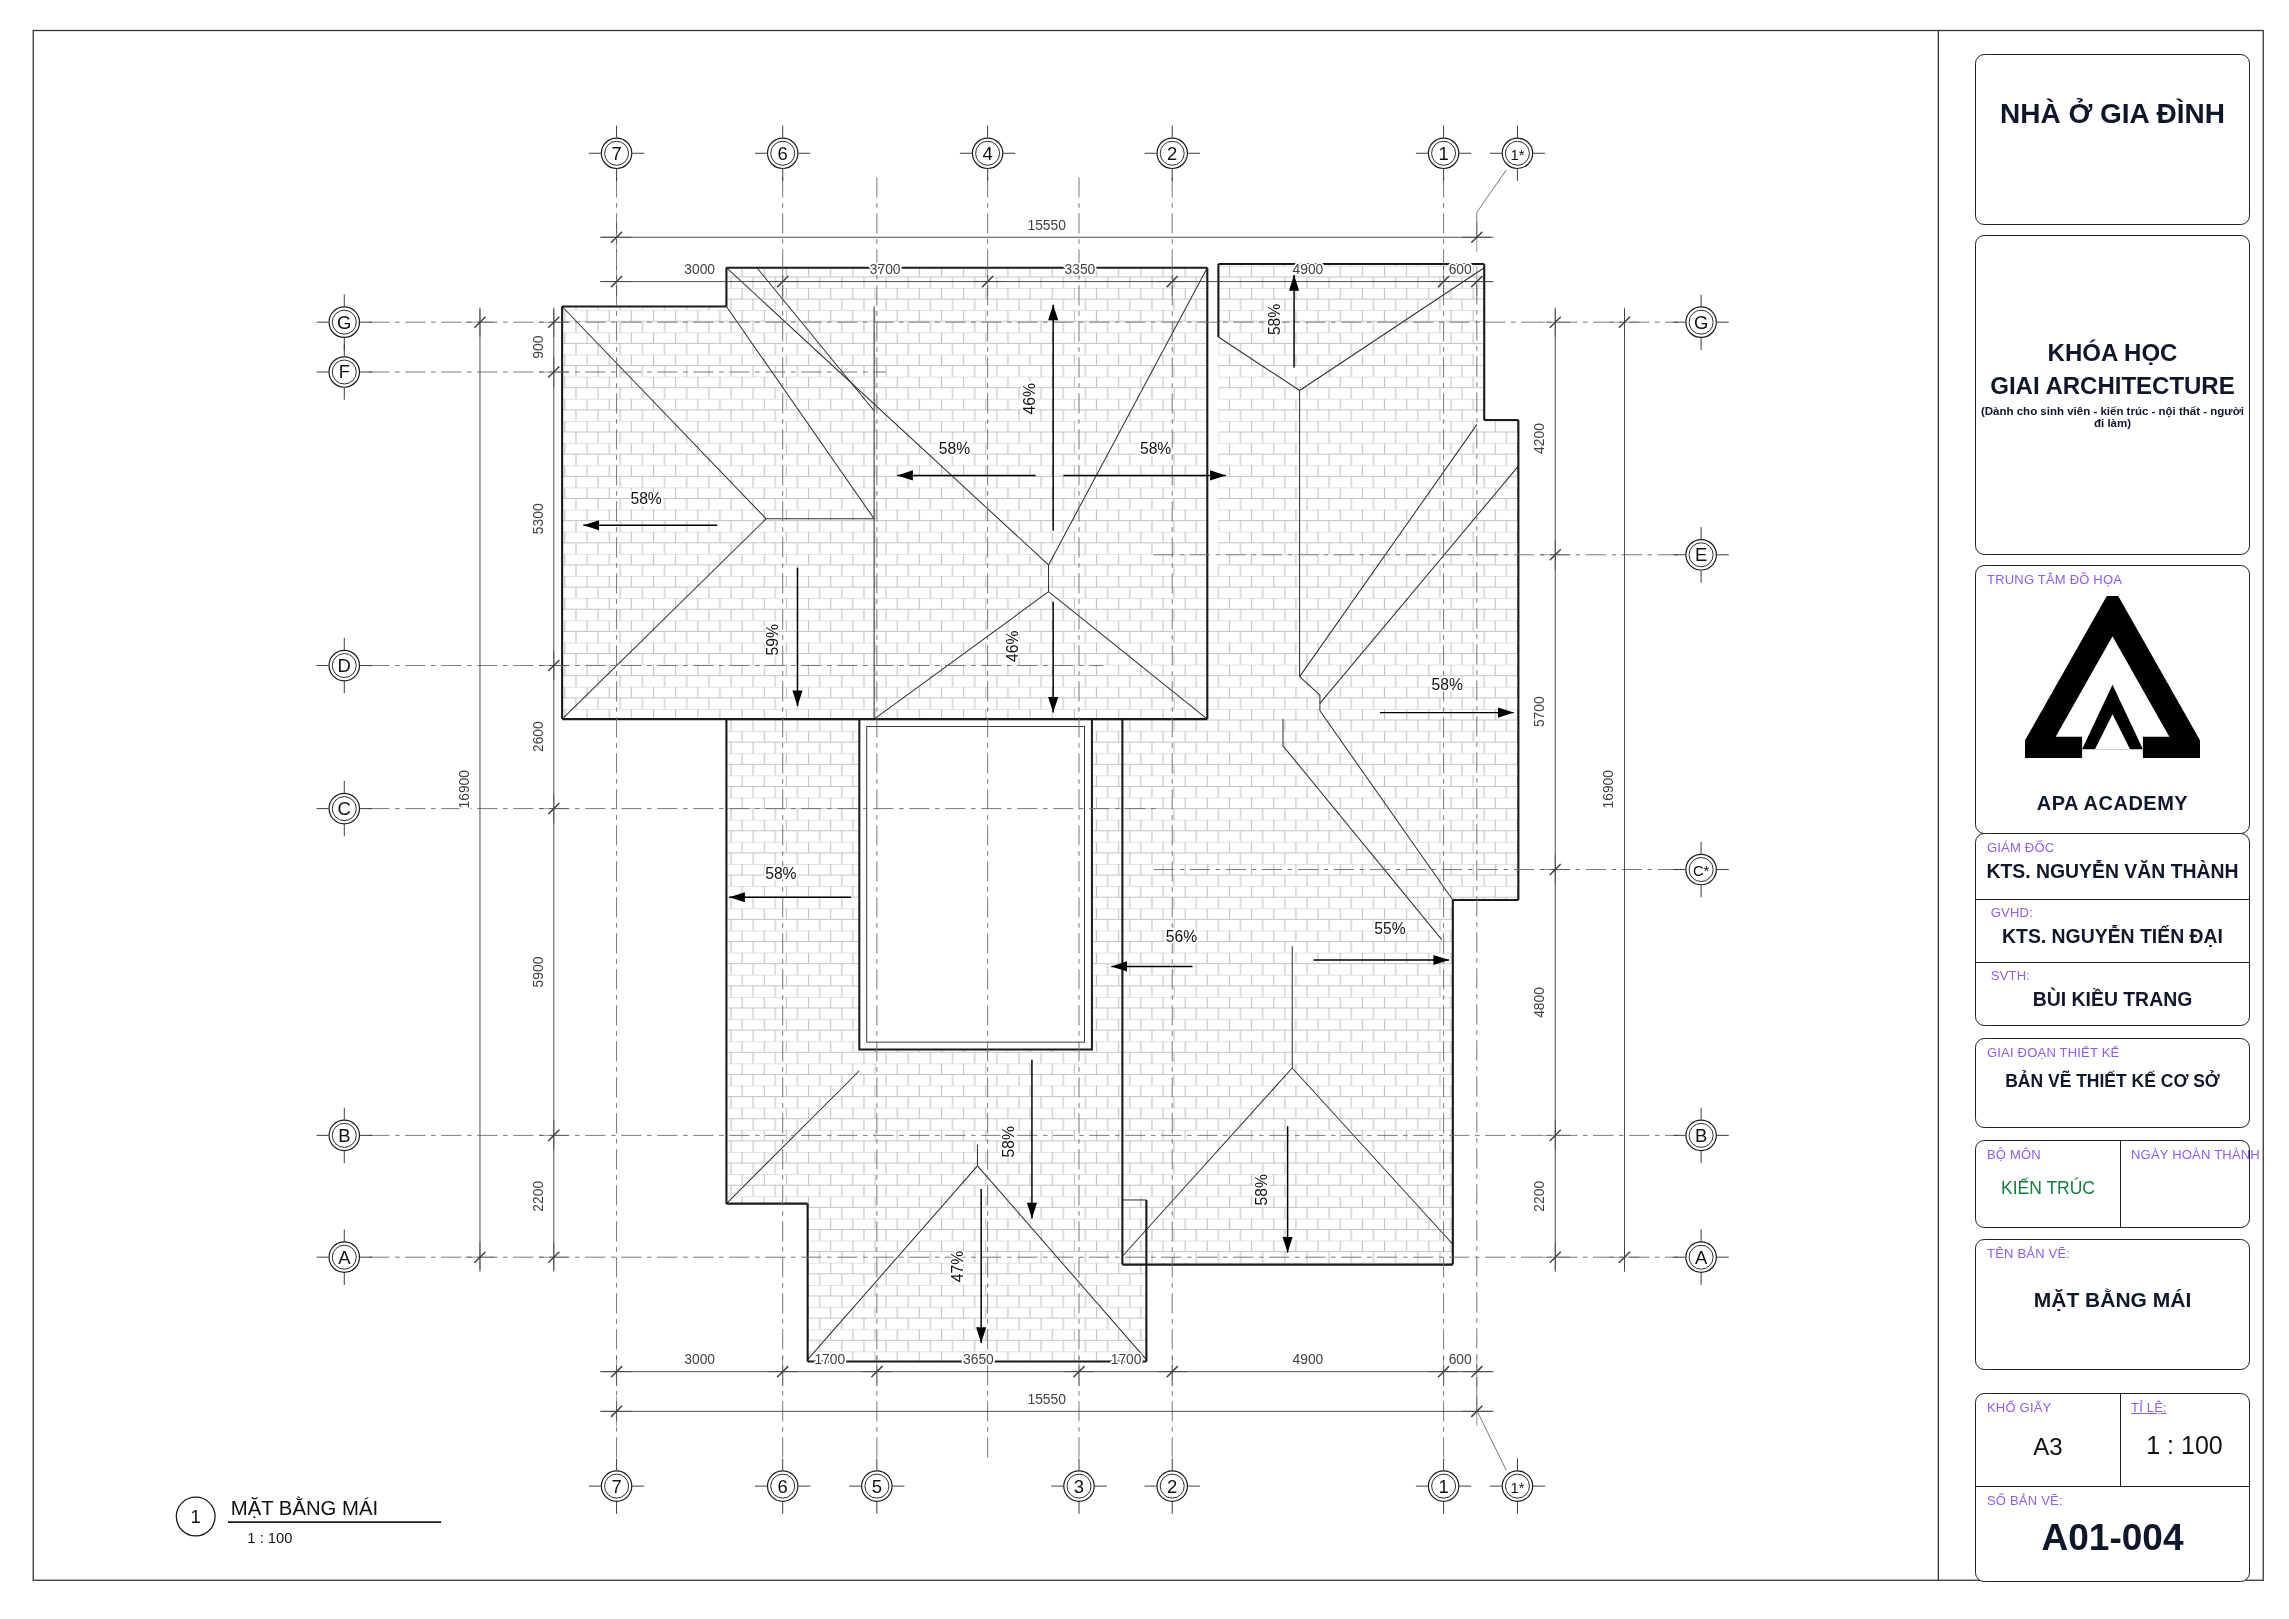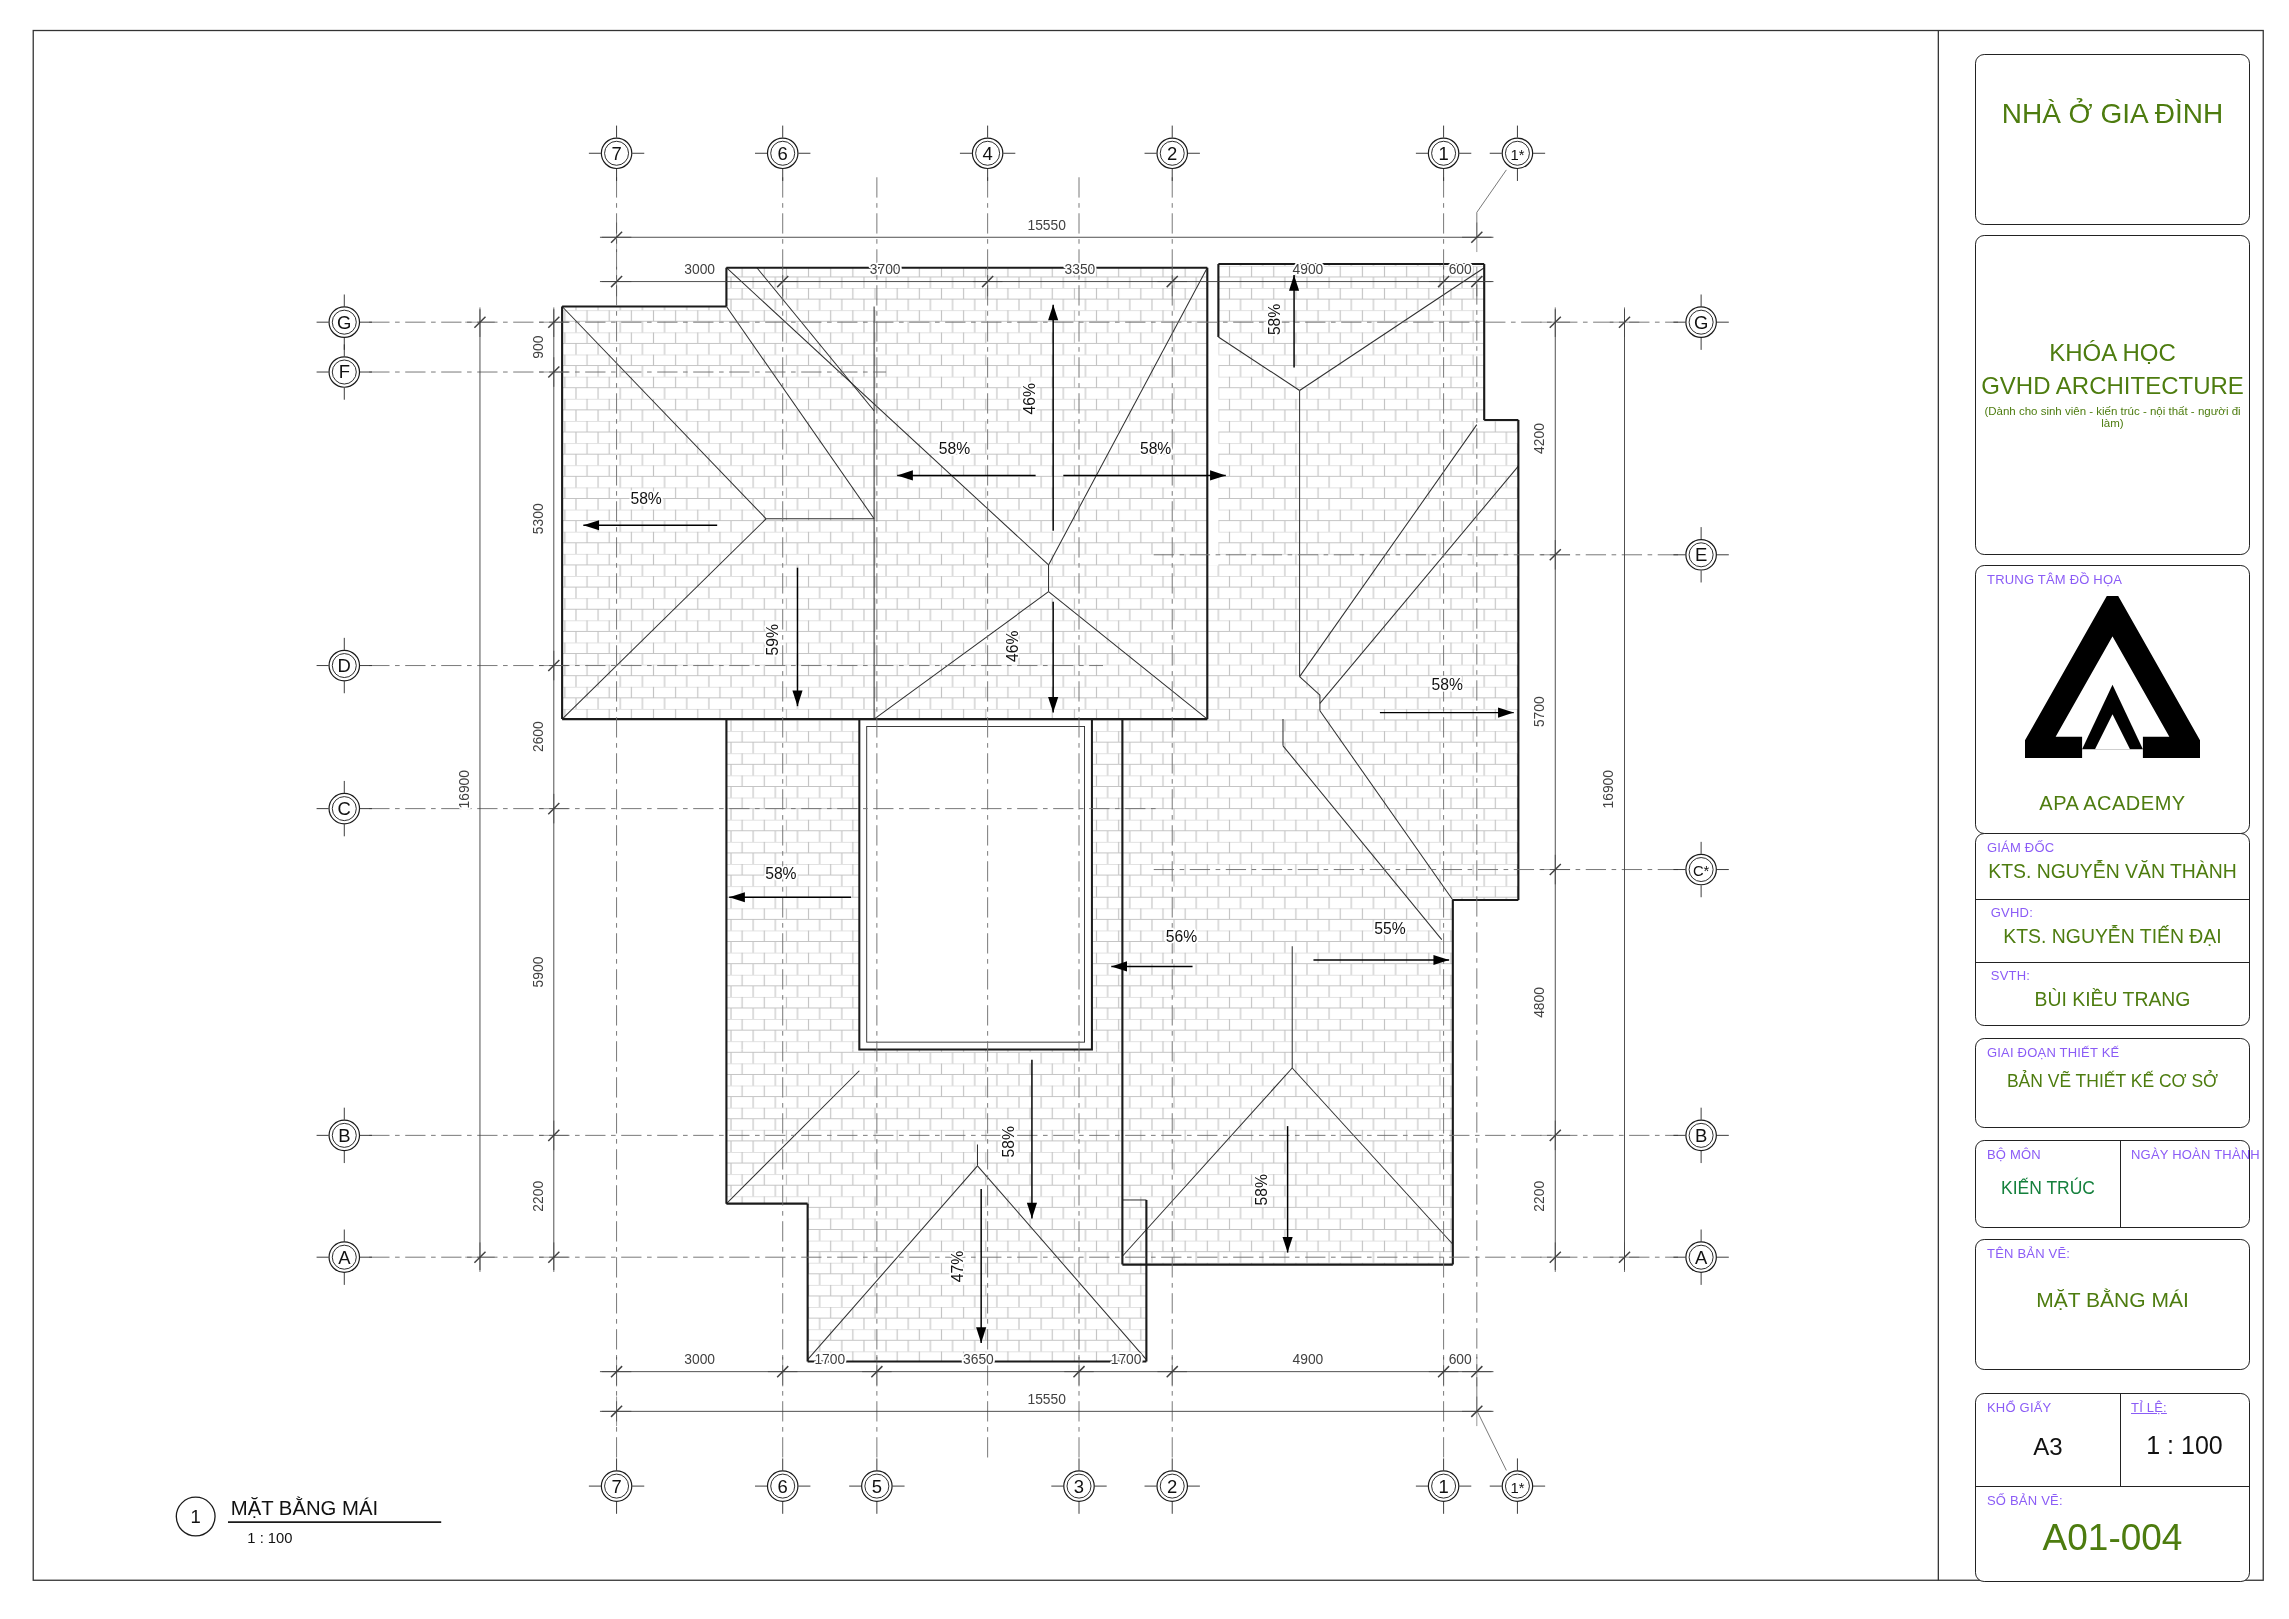--- a/index.html
+++ b/index.html
@@ -1,21 +1,21 @@
 <!DOCTYPE html>
 <html style="font-size:14.8px"><head>
 <meta charset="utf-8">
 <style>
   html,body{margin:0;padding:0;background:#e8e8e8;}
   #sheet{position:relative;width:2290px;height:1620px;background:#ffffff;font-family:"Liberation Sans",sans-serif;overflow:hidden;}
   #plan{position:absolute;left:0;top:0;}
   
   .tb-box{position:absolute;left:1975px;width:275px;border:1.4px solid #222;border-radius:9.2px;background:#fff;box-sizing:border-box;}
   .tb-label{position:absolute;top:5.5px;left:11px;font-size:13px;color:#8b5cf6;letter-spacing:0.2px;white-space:nowrap;}
-  .tb-center{position:absolute;left:0;right:0;text-align:center;color:#4d7c0f;}
+  .tb-center{position:absolute;left:0;right:0;text-align:center;color:#0f172a;font-weight:bold;}
   .cell-div{position:absolute;top:0;bottom:0;left:144px;border-left:1.1px solid #222;}
   .row-div{position:absolute;left:0;right:0;border-top:1.1px solid #222;}
 </style>
 </head>
 <body>
 
 <div id="sheet">
 
   <svg id="plan" width="2290" height="1620" viewBox="0 0 2481 1755">
     <defs>
@@ -495,21 +495,21 @@
         <text x="268" y="1672" font-size="16" fill="#111" font-family="&quot;Liberation Sans&quot;,sans-serif" text-anchor="start" stroke="#fff" stroke-width="4" paint-order="stroke" stroke-linejoin="round">1 : 100</text>
       </g>
   </svg>
 
   <div class="tb-box" style="top:54px;height:171px;">
     <div class="tb-center" style="top:42px;font-size:28px;line-height:33px;width:100%;">NHÀ Ở GIA ĐÌNH</div>
   </div>
 
   <div class="tb-box" style="top:235px;height:320px;">
     <div class="tb-center" style="top:103px;font-size:24px;">KHÓA HỌC</div>
-    <div class="tb-center" style="top:136px;font-size:24px;">GVHD ARCHITECTURE</div>
+    <div class="tb-center" style="top:136px;font-size:24px;">GIAI ARCHITECTURE</div>
     <div class="tb-center" style="top:169px;font-size:11.5px;">(Dành cho sinh viên - kiến trúc - nội thất - người đi làm)</div>
   </div>
 
   <div class="tb-box" style="top:565px;height:269px;">
     <div class="tb-label">TRUNG TÂM ĐỒ HỌA</div>
     <svg width="175" height="162" style="position:absolute;left:49px;top:29.5px;" viewBox="0 0 190 175">
       <polygon points="95,16 10,166 180,166" fill="none" stroke="#000" stroke-width="27" stroke-linejoin="miter"></polygon>
       <rect x="62" y="151" width="66" height="32" fill="#fff"></rect>
       <polygon points="95,96 62,166 128,166" fill="#000"></polygon>
       <polygon points="95,128 76,166 114,166" fill="#fff"></polygon>

